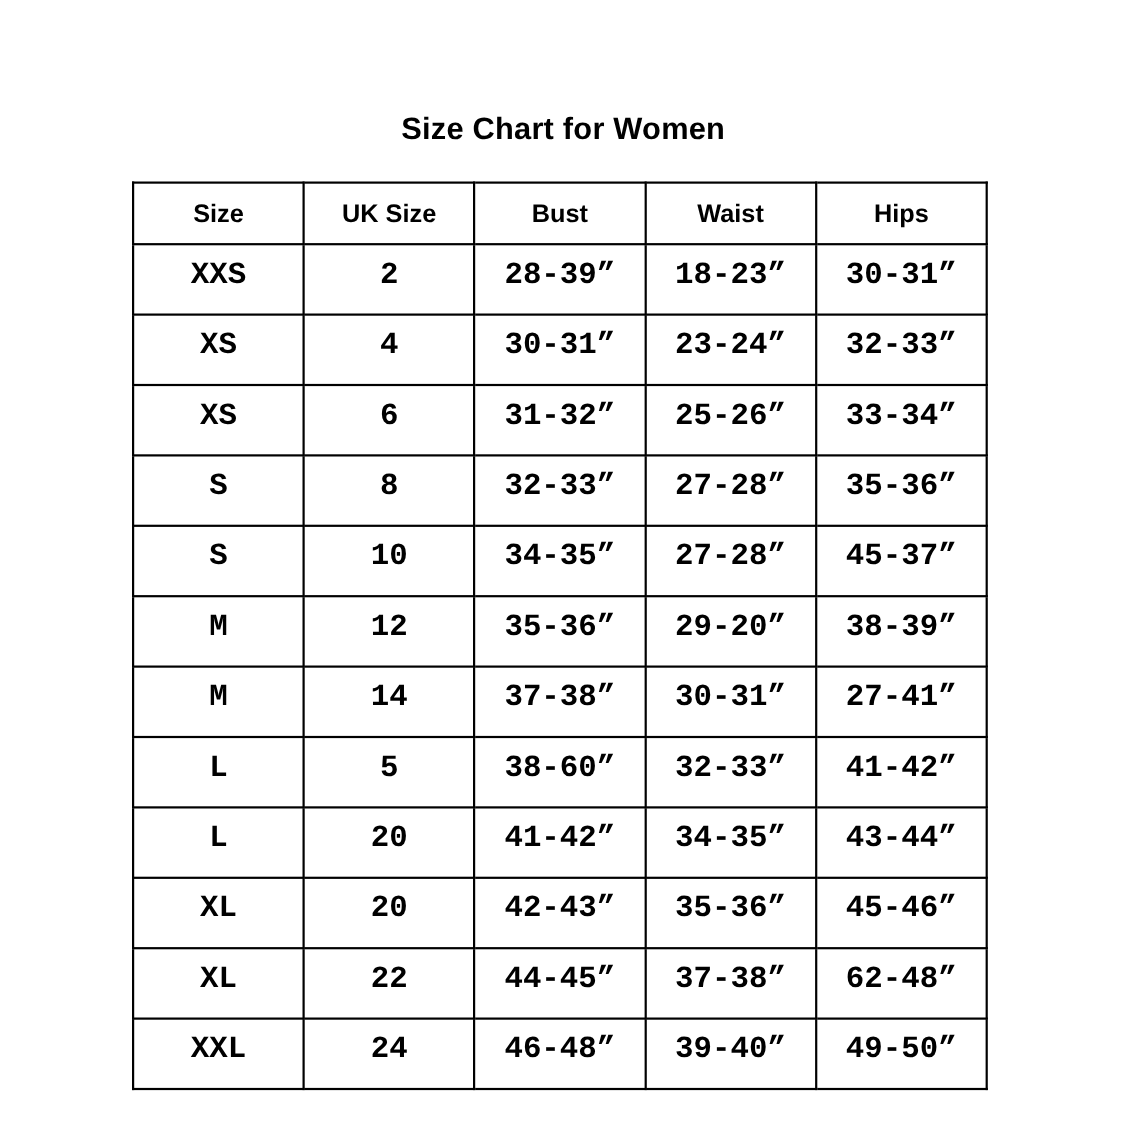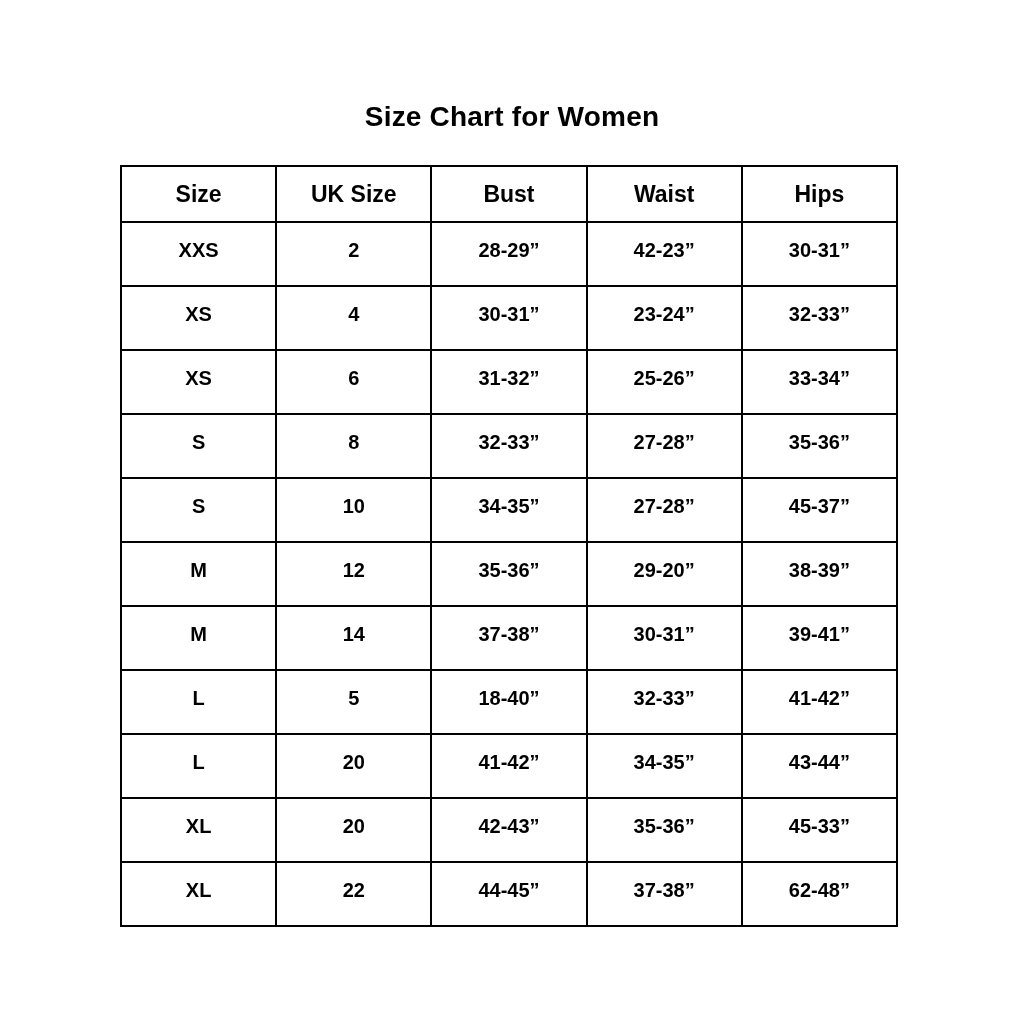--- a/index.html
+++ b/index.html
@@ -48,23 +48,24 @@
     color: #000000;
     padding: 0;
   }
   table.size-chart th {
     height: 54px;
     font-size: 23px;
     vertical-align: middle;
   }
   table.size-chart td {
     height: 54px;
-    font-size: 20px;
+    font-size: 28px;
     vertical-align: middle;
     padding-bottom: 8px;
+    font-family: Liberation Mono, monospace;
   }
 </style>
 </head>
 <body>
 
 <div class="page">
   <h1 class="chart-title">Size Chart for Women</h1>
 
   <table class="size-chart">
     <thead>
@@ -73,22 +74,22 @@
         <th>UK Size</th>
         <th>Bust</th>
         <th>Waist</th>
         <th>Hips</th>
       </tr>
     </thead>
     <tbody>
         <tr>
           <td>XXS</td>
           <td>2</td>
-          <td>28-29”</td>
-          <td>42-23”</td>
+          <td>28-39”</td>
+          <td>18-23”</td>
           <td>30-31”</td>
         </tr>
         <tr>
           <td>XS</td>
           <td>4</td>
           <td>30-31”</td>
           <td>23-24”</td>
           <td>32-33”</td>
         </tr>
         <tr>
@@ -117,45 +118,52 @@
           <td>12</td>
           <td>35-36”</td>
           <td>29-20”</td>
           <td>38-39”</td>
         </tr>
         <tr>
           <td>M</td>
           <td>14</td>
           <td>37-38”</td>
           <td>30-31”</td>
-          <td>39-41”</td>
+          <td>27-41”</td>
         </tr>
         <tr>
           <td>L</td>
           <td>5</td>
-          <td>18-40”</td>
+          <td>38-60”</td>
           <td>32-33”</td>
           <td>41-42”</td>
         </tr>
         <tr>
           <td>L</td>
           <td>20</td>
           <td>41-42”</td>
           <td>34-35”</td>
           <td>43-44”</td>
         </tr>
         <tr>
           <td>XL</td>
           <td>20</td>
           <td>42-43”</td>
           <td>35-36”</td>
-          <td>45-33”</td>
+          <td>45-46”</td>
         </tr>
         <tr>
           <td>XL</td>
           <td>22</td>
           <td>44-45”</td>
           <td>37-38”</td>
           <td>62-48”</td>
         </tr>
+        <tr>
+          <td>XXL</td>
+          <td>24</td>
+          <td>46-48”</td>
+          <td>39-40”</td>
+          <td>49-50”</td>
+        </tr>
       </tbody>
   </table>
 </div>
 
 </body></html>

